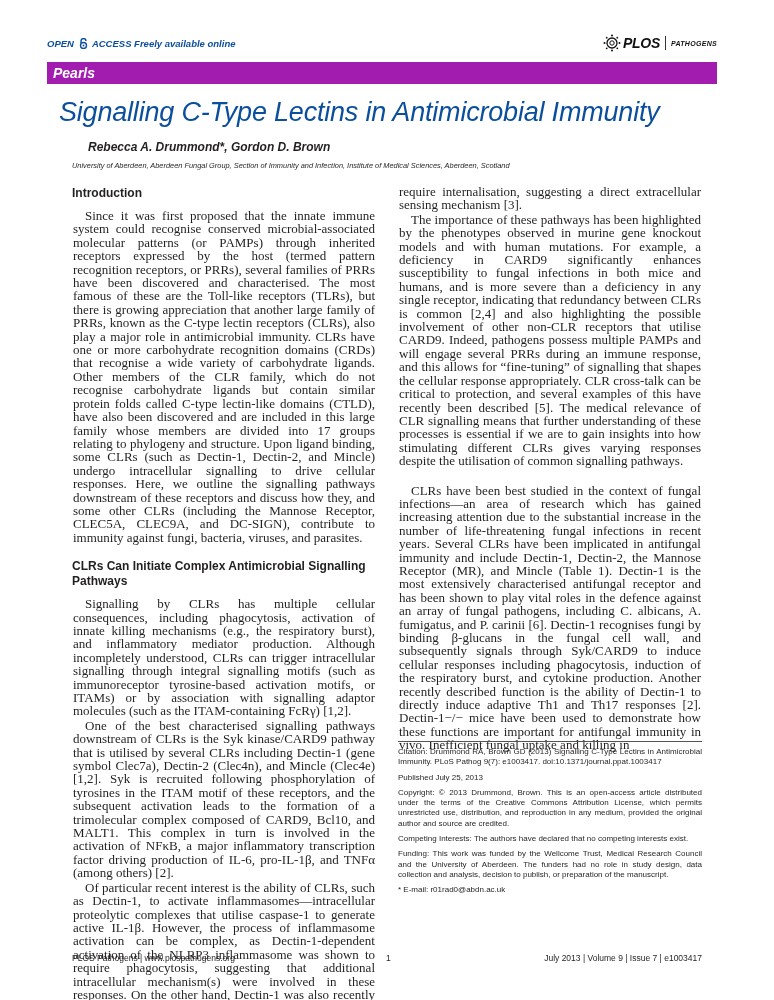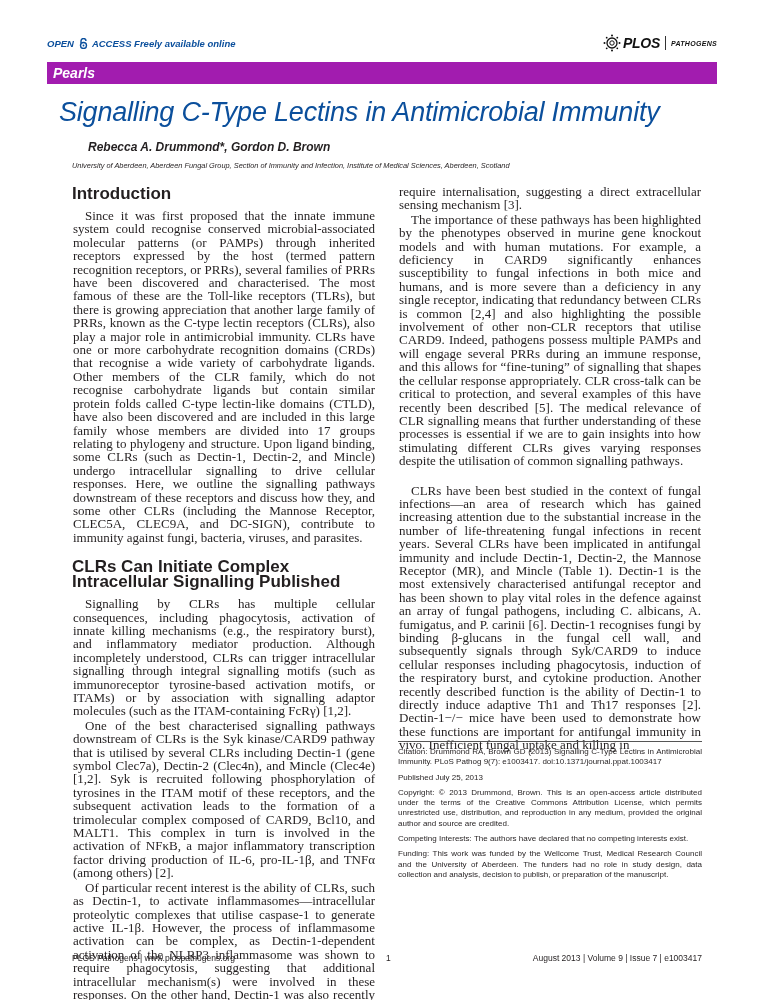--- a/index.html
+++ b/index.html
@@ -19,21 +19,21 @@
     .section-banner span { position: absolute; left: 6px; top: 3px; color: #fff; font-size: 14px; font-weight: bold; }
 
     .title { position: absolute; left: 47px; top: 97px; font-size: 27px; color: #0b4f9c; font-weight: normal; letter-spacing: -0.2px; white-space: nowrap; margin-left: 12px; }
     .authors { position: absolute; left: 88px; top: 140px; font-size: 12px; font-weight: bold; color: #231f20; }
     .affil { position: absolute; left: 72px; top: 161px; font-size: 7.4px; color: #231f20; white-space: nowrap; }
 
     .col { position: absolute; width: 304px; }
     .col-left { left: 72px; top: 186px; }
     .col-right { left: 398px; top: 184px; }
 
-    h2 { font-family: "Liberation Sans", "DejaVu Sans", sans-serif; font-size: 17px; font-weight: bold; margin: 0 0 8px 0; line-height: 15px; color: #231f20; }
+    h2 { font-family: "Liberation Sans", "DejaVu Sans", sans-serif; font-size: 12px; font-weight: bold; margin: 0 0 8px 0; line-height: 15px; color: #231f20; }
     p { font-family: "Liberation Serif", "DejaVu Serif", serif; font-size: 13px; line-height: 13.4px; margin: 1px; text-align: justify; text-indent: 12px; color: #231f20; }
     p.noindent { text-indent: 0; }
     .gap { height: 14px; }
 
     .info-rule { position: absolute; left: 398px; top: 741px; width: 304px; height: 1px; background: #555; }
     .info { position: absolute; left: 398px; top: 747px; width: 304px; }
     .info .row { font-family: "Liberation Sans", "DejaVu Sans", sans-serif; font-size: 8px; line-height: 10.3px; text-align: justify; margin-bottom: 5px; color: #231f20; }
     .info .row b { font-weight: normal; }
 
     .footer { position: absolute; top: 953px; font-family: "Liberation Sans", "DejaVu Sans", sans-serif; font-size: 8.5px; color: #231f20; white-space: nowrap; text-align: center; }
@@ -79,21 +79,21 @@
 </div>
 
 <div class="title sans">Signalling C-Type Lectins in Antimicrobial Immunity</div>
 <div class="authors sans">Rebecca A. Drummond*, Gordon D. Brown</div>
 <div class="affil sans">University of Aberdeen, Aberdeen Fungal Group, Section of Immunity and Infection, Institute of Medical Sciences, Aberdeen, Scotland</div>
 
 <div class="col col-left">
   <h2>Introduction</h2>
   <p>Since it was first proposed that the innate immune system could recognise conserved microbial-associated molecular patterns (or PAMPs) through inherited receptors expressed by the host (termed pattern recognition receptors, or PRRs), several families of PRRs have been discovered and characterised. The most famous of these are the Toll-like receptors (TLRs), but there is growing appreciation that another large family of PRRs, known as the C-type lectin receptors (CLRs), also play a major role in antimicrobial immunity. CLRs have one or more carbohydrate recognition domains (CRDs) that recognise a wide variety of carbohydrate ligands. Other members of the CLR family, which do not recognise carbohydrate ligands but contain similar protein folds called C-type lectin-like domains (CTLD), have also been discovered and are included in this large family whose members are divided into 17 groups relating to phylogeny and structure. Upon ligand binding, some CLRs (such as Dectin-1, Dectin-2, and Mincle) undergo intracellular signalling to drive cellular responses. Here, we outline the signalling pathways downstream of these receptors and discuss how they, and some other CLRs (including the Mannose Receptor, CLEC5A, CLEC9A, and DC-SIGN), contribute to immunity against fungi, bacteria, viruses, and parasites.</p>
   <div class="gap"></div>
-  <h2>CLRs Can Initiate Complex Intracellular Signalling Published</h2>
+  <h2>CLRs Can Initiate Complex Antimicrobial Signalling Pathways</h2>
   <p>Signalling by CLRs has multiple cellular consequences, including phagocytosis, activation of innate killing mechanisms (e.g., the respiratory burst), and inflammatory mediator production. Although incompletely understood, CLRs can trigger intracellular signalling through integral signalling motifs (such as immunoreceptor tyrosine-based activation motifs, or ITAMs) or by association with signalling adaptor molecules (such as the ITAM-containing FcRγ) [1,2].</p>
   <p>One of the best characterised signalling pathways downstream of CLRs is the Syk kinase/CARD9 pathway that is utilised by several CLRs including Dectin-1 (gene symbol Clec7a), Dectin-2 (Clec4n), and Mincle (Clec4e) [1,2]. Syk is recruited following phosphorylation of tyrosines in the ITAM motif of these receptors, and the subsequent activation leads to the formation of a trimolecular complex composed of CARD9, Bcl10, and MALT1. This complex in turn is involved in the activation of NFκB, a major inflammatory transcription factor driving production of IL-6, pro-IL-1β, and TNFα (among others) [2].</p>
   <p>Of particular recent interest is the ability of CLRs, such as Dectin-1, to activate inflammasomes—intracellular proteolytic complexes that utilise caspase-1 to generate active IL-1β. However, the process of inflammasome activation can be complex, as Dectin-1-dependent activation of the NLRP3 inflammasome was shown to require phagocytosis, suggesting that additional intracellular mechanism(s) were involved in these responses. On the other hand, Dectin-1 was also recently shown to activate a novel inflammasome involving caspase-8—a response that did not</p>
 </div>
 
 <div class="col col-right">
   <p class="noindent">require internalisation, suggesting a direct extracellular sensing mechanism [3].</p>
   <p>The importance of these pathways has been highlighted by the phenotypes observed in murine gene knockout models and with human mutations. For example, a deficiency in CARD9 significantly enhances susceptibility to fungal infections in both mice and humans, and is more severe than a deficiency in any single receptor, indicating that redundancy between CLRs is common [2,4] and also highlighting the possible involvement of other non-CLR receptors that utilise CARD9. Indeed, pathogens possess multiple PAMPs and will engage several PRRs during an immune response, and this allows for “fine-tuning” of signalling that shapes the cellular response appropriately. CLR cross-talk can be critical to protection, and several examples of this have recently been described [5]. The medical relevance of CLR signalling means that further understanding of these processes is essential if we are to gain insights into how stimulating different CLRs gives varying responses despite the utilisation of common signalling pathways.</p>
   <div class="gap"></div>
   <p>CLRs have been best studied in the context of fungal infections—an area of research which has gained increasing attention due to the substantial increase in the number of life-threatening fungal infections in recent years. Several CLRs have been implicated in antifungal immunity and include Dectin-1, Dectin-2, the Mannose Receptor (MR), and Mincle (Table 1). Dectin-1 is the most extensively characterised antifungal receptor and has been shown to play vital roles in the defence against an array of fungal pathogens, including C. albicans, A. fumigatus, and P. carinii [6]. Dectin-1 recognises fungi by binding β-glucans in the fungal cell wall, and subsequently signals through Syk/CARD9 to induce cellular responses including phagocytosis, induction of the respiratory burst, and cytokine production. Another recently described function is the ability of Dectin-1 to directly induce adaptive Th1 and Th17 responses [2]. Dectin-1−/− mice have been used to demonstrate how these functions are important for antifungal immunity in vivo. Inefficient fungal uptake and killing in</p>
@@ -114,17 +114,18 @@
     <span>© 2013 Drummond, Brown. This is an open-access article distributed under the terms of the Creative Commons Attribution License, which permits unrestricted use, distribution, and reproduction in any medium, provided the original author and source are credited.</span>
   </div>
   <div class="row">
     <b>Competing Interests:</b>
     <span>The authors have declared that no competing interests exist.</span>
   </div>
   <div class="row">
     <b>Funding:</b>
     <span>This work was funded by the Wellcome Trust, Medical Research Council and the University of Aberdeen. The funders had no role in study design, data collection and analysis, decision to publish, or preparation of the manuscript.</span>
   </div>
+  <div class="row">* E-mail: r01rad0@abdn.ac.uk</div>
 </div>
 
 <div class="footer footer-left">PLOS Pathogens | www.plospathogens.org</div>
 <div class="footer footer-center">1</div>
-<div class="footer footer-right">August 2013 | Volume 9 | Issue 7 | e1003417</div>
+<div class="footer footer-right">July 2013 | Volume 9 | Issue 7 | e1003417</div>
 
 </body></html>

